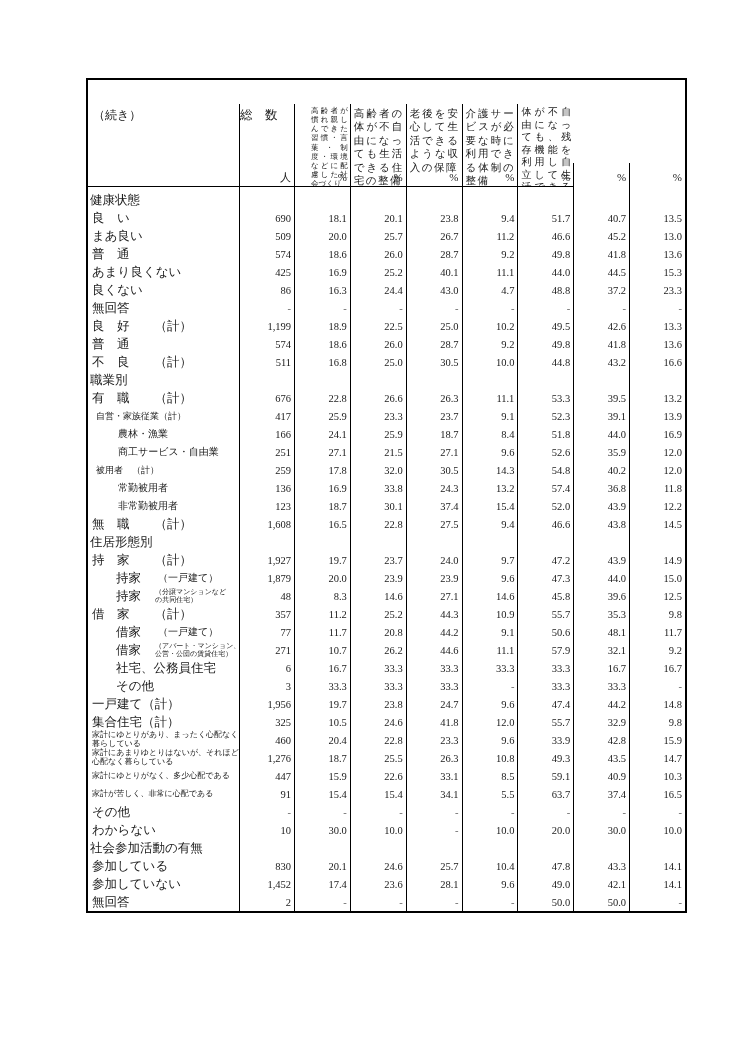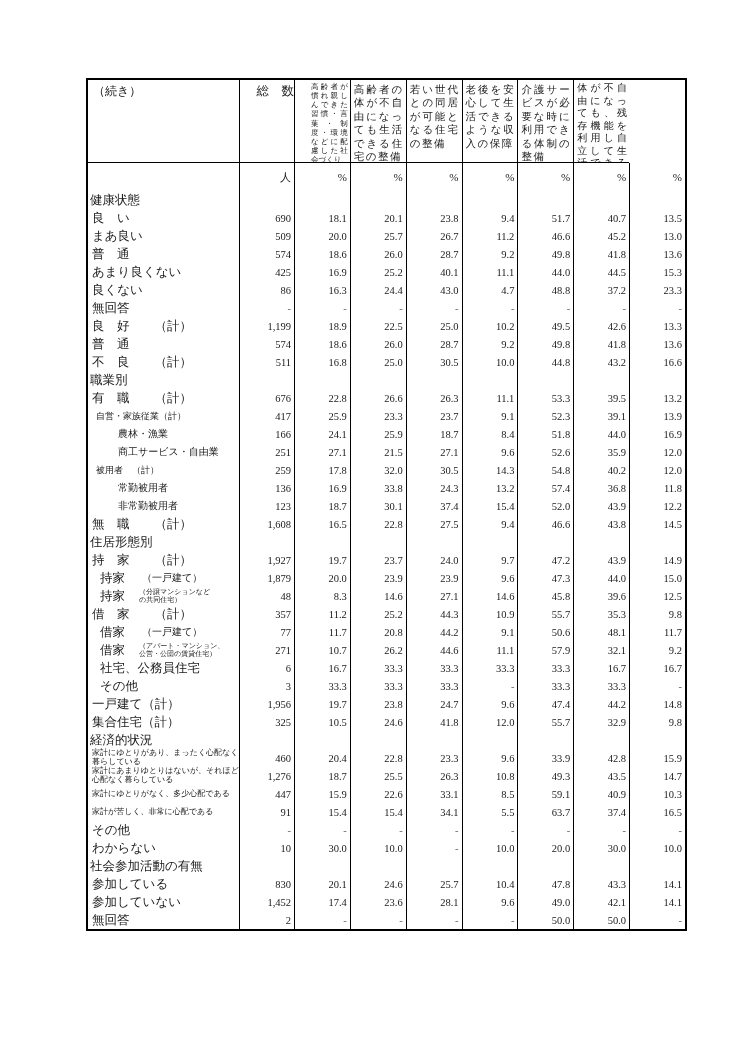--- a/index.html
+++ b/index.html
@@ -20,56 +20,55 @@
   .hrow { height:83px; }
   .urow { height:28px; }
   .drow { height:18px; }
   .cell { flex:0 0 auto; overflow:visible; }
   .c0 { width:151px; }
   .c1 { width:55px; }
   .cp { width:55.857px; }
   .bl { border-left:1.5px solid #000; }
 
   
-  .hd { border-bottom:1.5px solid #000; height:83px; overflow:hidden; }
+  .hd { border-bottom:1.5px solid #000; height:83px; overflow:hidden;margin-top:24px; }
   .hd0 { font-size:12px; padding:3px 0 0 5px; }
-  .hd1 { font-size:12.5px; padding-top:3px; text-align:right; }
+  .hd1 { font-size:12.5px; padding-top:3px; text-align:left; }
   .hd-sm { font-size:7.5px; line-height:1.22; padding:2px 2px 0 16px; text-align:justify; text-justify:inter-character; word-break:break-all; }
   .hd-lg { font-size:10.5px; line-height:1.28; padding:3px 2px 8px 3px; letter-spacing:1.5px; text-align:justify; text-justify:inter-character; word-break:break-all; }
   .hd-xs { font-size:10px; line-height:1.25; padding:2px 2px 16px 3px; text-align:justify; text-justify:inter-character; word-break:break-all; }
 
   
   .val { display:flex; align-items:center; justify-content:flex-end; padding-right:3px; font-size:10.5px; }
   .u   { font-size:11px; }
   .dash { color:#666; }
 
   
   .lab { display:flex; align-items:center; font-size:12.5px; white-space:nowrap; }
   .sec-t { padding-left:2px; }
   .lv1 { padding-left:4px; }
-  .lv2 { padding-left:12px; }
+  .lv2 { padding-left:28px; }
   .sm1 { padding-left:8px;  font-size:9px; }
   .sm2 { padding-left:30px; font-size:10px; }
   .eco { padding-left:4px; font-size:8px; white-space:normal; line-height:1.12; }
   .note1 { font-size:10px; margin-left:17px; }
   .note2 { display:flex; flex-direction:column; font-size:7px; line-height:1.15; margin-left:14px; }
 </style>
 </head>
 <body>
 
 <div class="sheet">
   <div class="tbl">
 
     <div class="row hrow" id="header-row">
       <div class="cell c0 hd hd0">（続き）</div>
       <div class="cell c1 bl hd hd1">総　数</div>
 
     <div class="cell cp bl hd hd-sm">高齢者が慣れ親しんできた習慣・言葉・制度・環境などに配慮した社会づくり</div>
         <div class="cell cp bl hd hd-lg">高齢者の体が不自由になっても生活できる住宅の整備</div>
-        <div class="cell cp bl hd hd-lg">若い世代との同居が可能となる住宅の整備</div>
         <div class="cell cp bl hd hd-lg">老後を安心して生活できるような収入の保障</div>
         <div class="cell cp bl hd hd-lg">介護サービスが必要な時に利用できる体制の整備</div>
         <div class="cell cp bl hd hd-xs">体が不自由になっても、残存機能を利用し自立して生活できるような高齢者用の用具や器具の開発・普及</div>
       </div>
 
     <div class="row urow" id="unit-row">
       <div class="cell c0"></div>
       <div class="cell c1 bl val u">人</div>
 
     <div class="cell cp bl val u">%</div>
@@ -471,31 +470,20 @@
           <div class="cell c1 bl val">325</div>
           <div class="cell cp bl val">10.5</div>
           <div class="cell cp bl val">24.6</div>
           <div class="cell cp bl val">41.8</div>
           <div class="cell cp bl val">12.0</div>
           <div class="cell cp bl val">55.7</div>
           <div class="cell cp bl val">32.9</div>
           <div class="cell cp bl val">9.8</div>
         </div>
         <div class="row drow">
-          <div class="cell c0 lab sec-t">経済的状況</div>
-          <div class="cell c1 bl val"></div>
-          <div class="cell cp bl val"></div>
-          <div class="cell cp bl val"></div>
-          <div class="cell cp bl val"></div>
-          <div class="cell cp bl val"></div>
-          <div class="cell cp bl val"></div>
-          <div class="cell cp bl val"></div>
-          <div class="cell cp bl val"></div>
-        </div>
-        <div class="row drow">
           <div class="cell c0 lab eco">
             <span>家計にゆとりがあり、まったく心配なく暮らしている</span>
           </div>
           <div class="cell c1 bl val">460</div>
           <div class="cell cp bl val">20.4</div>
           <div class="cell cp bl val">22.8</div>
           <div class="cell cp bl val">23.3</div>
           <div class="cell cp bl val">9.6</div>
           <div class="cell cp bl val">33.9</div>
           <div class="cell cp bl val">42.8</div>

